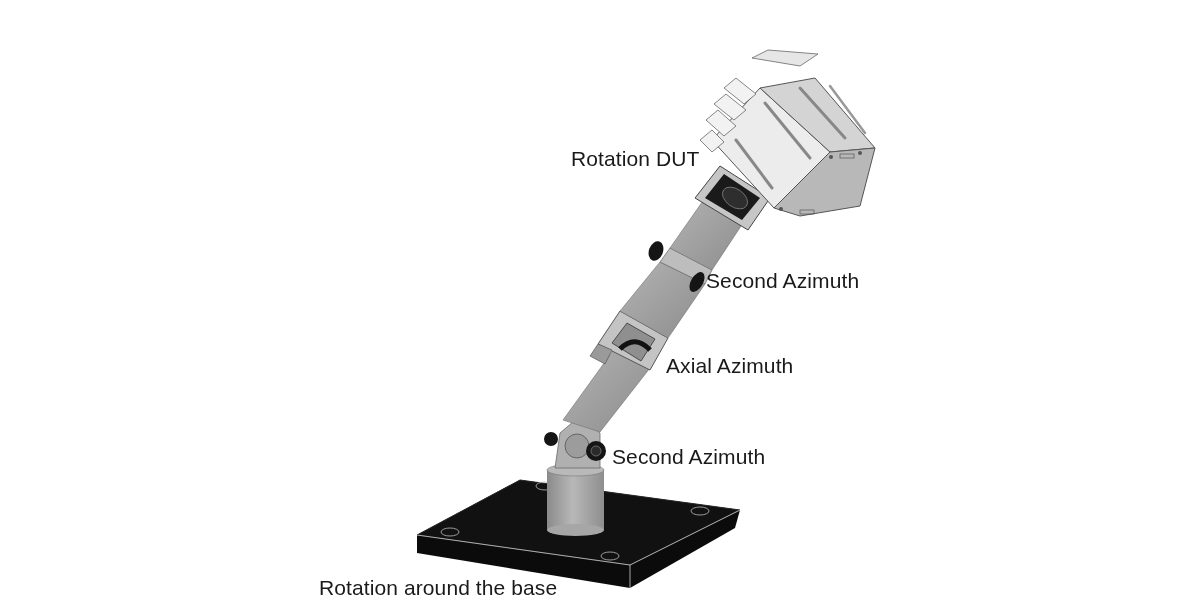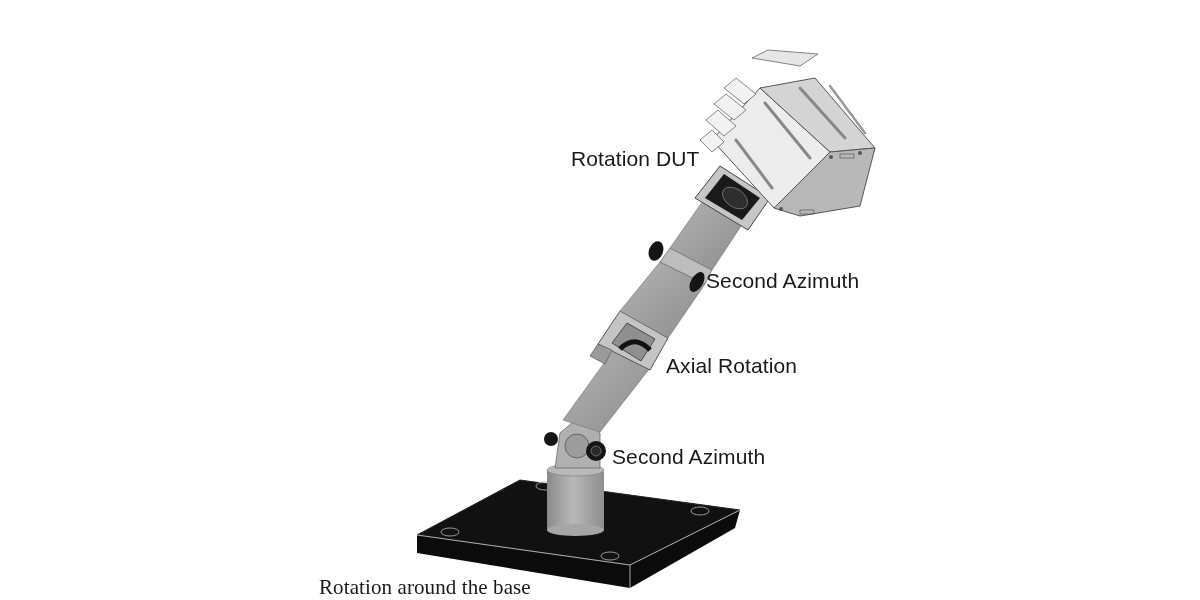--- a/index.html
+++ b/index.html
@@ -97,16 +97,16 @@
       <circle cx="831" cy="109" r="2" fill="#555"></circle>
       <circle cx="860" cy="105" r="2" fill="#555"></circle>
       <circle cx="781" cy="161" r="2" fill="#555"></circle>
       <rect x="840" y="106" width="14" height="4" fill="none" stroke="#555" stroke-width="0.7"></rect>
       <rect x="800" y="162" width="14" height="4" fill="none" stroke="#555" stroke-width="0.7"></rect>
     </g>
   </svg>
 
   <span class="label" style="left:571px; top:100px;">Rotation DUT</span>
   <span class="label" style="left:706px; top:222px;">Second Azimuth</span>
-  <span class="label" style="left:666px; top:307px;">Axial Rotation</span>
+  <span class="label" style="left:666px; top:307px;">Axial Azimuth</span>
   <span class="label" style="left:612px; top:398px;">Second Azimuth</span>
-  <span class="label" style="left:319px; top:529px;font-family:Liberation Serif, serif;">Rotation around the base</span>
+  <span class="label" style="left:319px; top:529px;">Rotation around the base</span>
 </div>
 
 </body></html>

